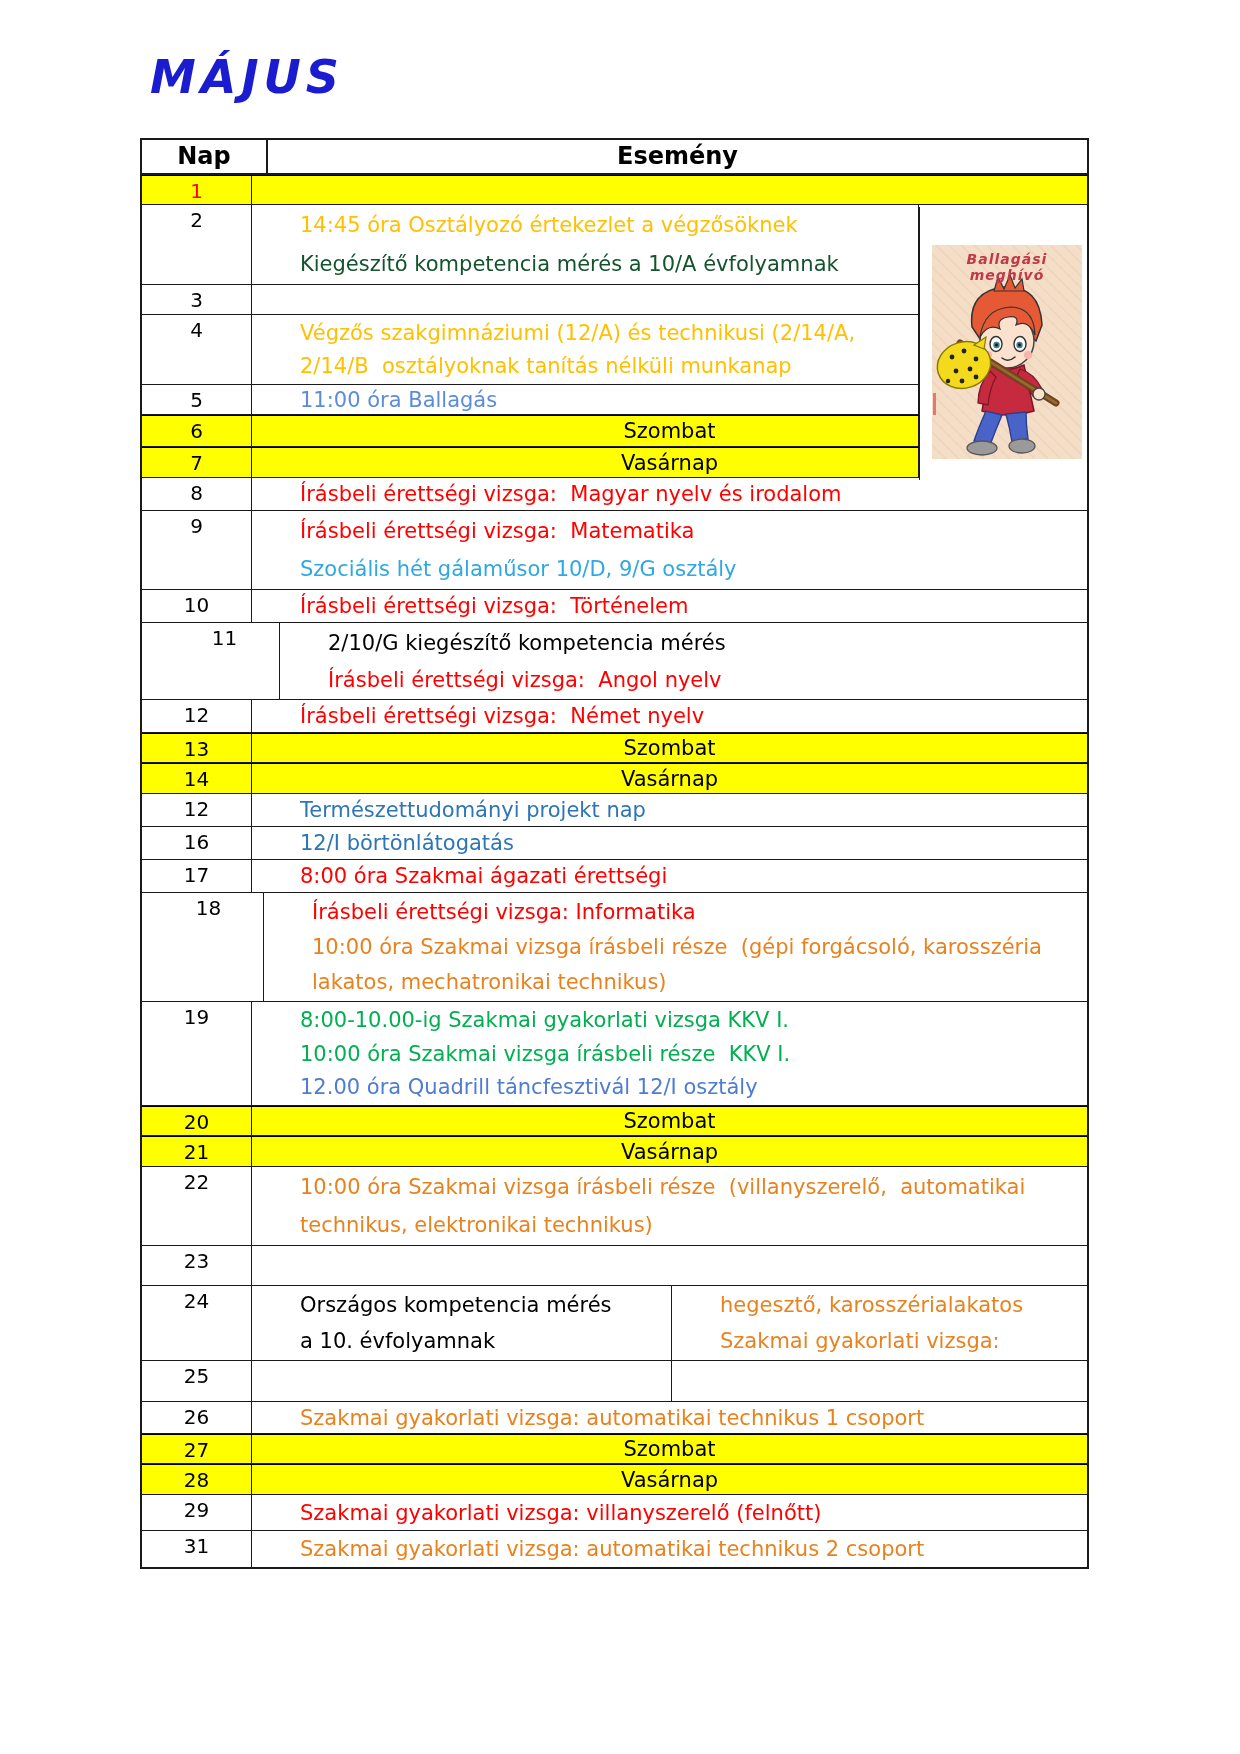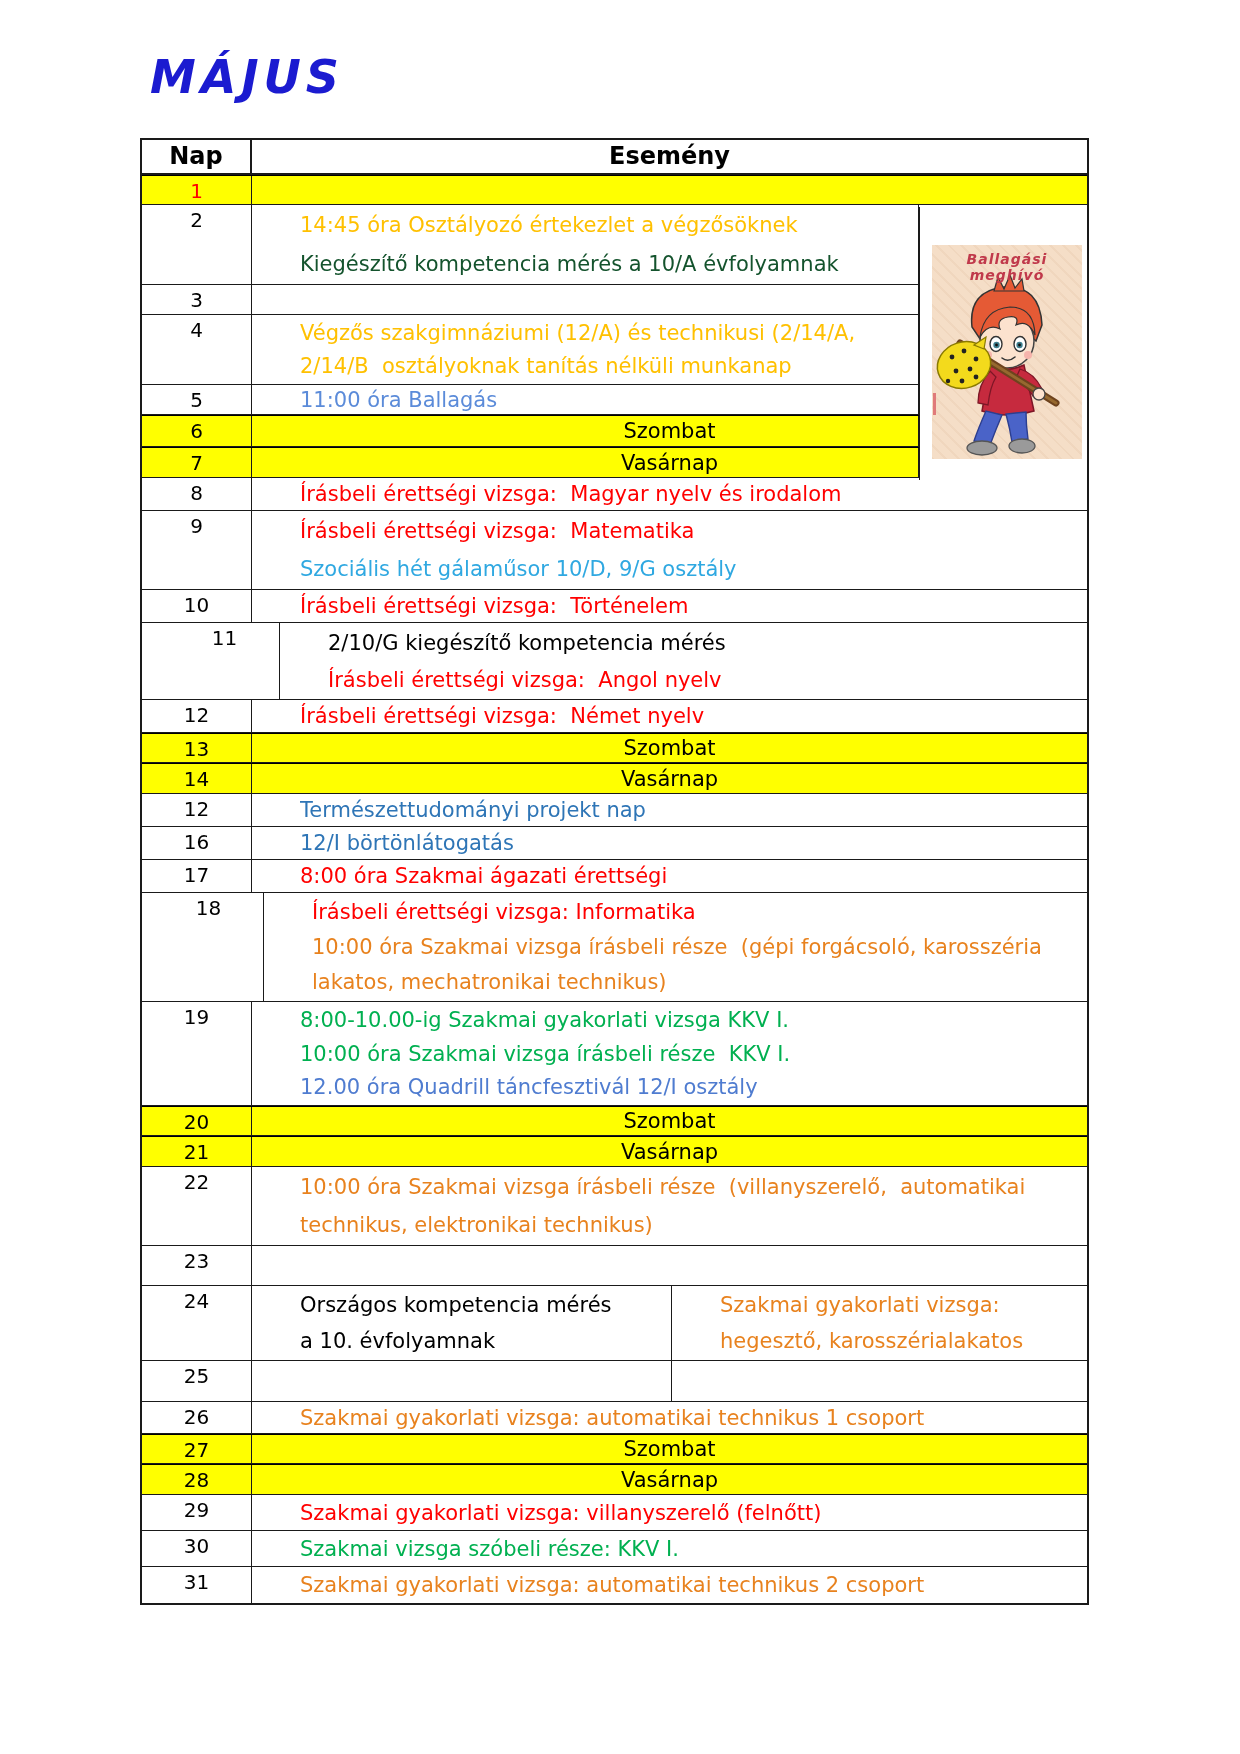--- a/index.html
+++ b/index.html
@@ -10,21 +10,21 @@
   .page-title{
     position:absolute;left:150px;top:50px;margin:0;
     font-size:46px;font-style:italic;font-weight:bold;letter-spacing:5px;
   }
   .cal-table{
     position:absolute;left:140px;top:138px;width:949px;
     border:2px solid #1a1a1a;background:#fff;box-sizing:border-box;
   }
   .header-row{display:flex;height:35px;border-bottom:2px solid #1a1a1a;box-sizing:border-box;}
   .header-day{
-    width:110px;flex:none;border-right:2px solid #1a1a1a;box-sizing:border-box;
+    width:126px;flex:none;border-right:2px solid #1a1a1a;box-sizing:border-box;
     text-align:center;font-weight:bold;font-size:24px;line-height:33px;
   }
   .header-event{flex:1;text-align:center;font-weight:bold;font-size:24px;line-height:33px;}
   #calendar-rows{position:relative;}
   .cal-row{
     display:flex;position:relative;border-bottom:1.5px solid #1a1a1a;
     box-sizing:border-box;background:#fff;
   }
   .cal-row:last-child{border-bottom:none;}
   .day-cell{
@@ -210,22 +210,22 @@
         <div class="day-cell">23</div>
         <div class="event-cell"></div>
       </div>
       <div class="cal-row split" style="height: 75px;">
         <div class="day-cell">24</div>
         <div class="event-cell left-sub">
           <div class="event-line" style="color: rgb(0, 0, 0);">Országos kompetencia mérés</div>
           <div class="event-line" style="color: rgb(0, 0, 0);">a 10. évfolyamnak</div>
         </div>
         <div class="event-cell right-sub">
+          <div class="event-line" style="color: rgb(232, 130, 30);">hegesztő, karosszérialakatos</div>
           <div class="event-line" style="color: rgb(232, 130, 30);">Szakmai gyakorlati vizsga:</div>
-          <div class="event-line" style="color: rgb(232, 130, 30);">hegesztő, karosszérialakatos</div>
         </div>
       </div>
       <div class="cal-row split" style="height: 41px;">
         <div class="day-cell">25</div>
         <div class="event-cell left-sub"></div>
         <div class="event-cell right-sub"></div>
       </div>
       <div class="cal-row" style="height: 32px;">
         <div class="day-cell">26</div>
         <div class="event-cell">
@@ -239,26 +239,20 @@
       </div>
       <div class="cal-row weekend" style="height: 31px;">
         <div class="day-cell">28</div>
         <div class="event-cell"></div>
         <div class="center-label" style="color: rgb(0, 0, 0);">Vasárnap</div>
       </div>
       <div class="cal-row" style="height: 36px;">
         <div class="day-cell">29</div>
         <div class="event-cell">
           <div class="event-line" style="color: rgb(255, 0, 0);">Szakmai gyakorlati vizsga: villanyszerelő (felnőtt)</div>
-        </div>
-      </div>
-      <div class="cal-row" style="height: 36px;">
-        <div class="day-cell">30</div>
-        <div class="event-cell">
-          <div class="event-line" style="color: rgb(0, 176, 80);">Szakmai vizsga szóbeli része: KKV I.</div>
         </div>
       </div>
       <div class="cal-row" style="height: 36px;">
         <div class="day-cell">31</div>
         <div class="event-cell">
           <div class="event-line" style="color: rgb(232, 130, 30);">Szakmai gyakorlati vizsga: automatikai technikus 2 csoport</div>
         </div>
       </div>
     </div>
 

